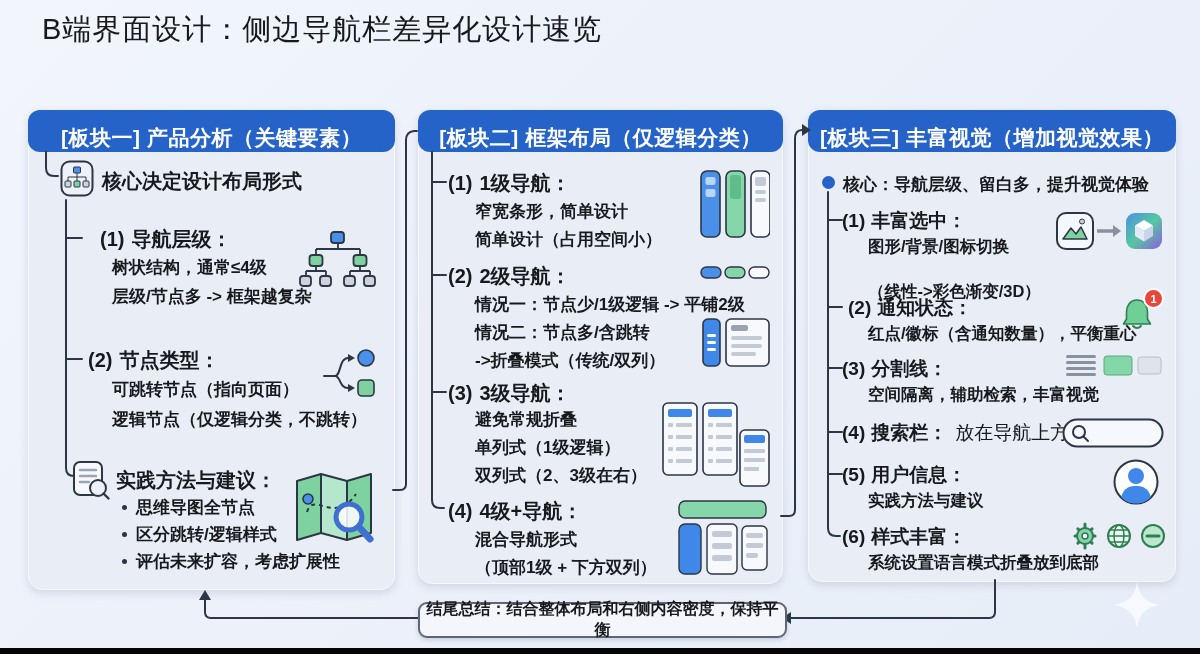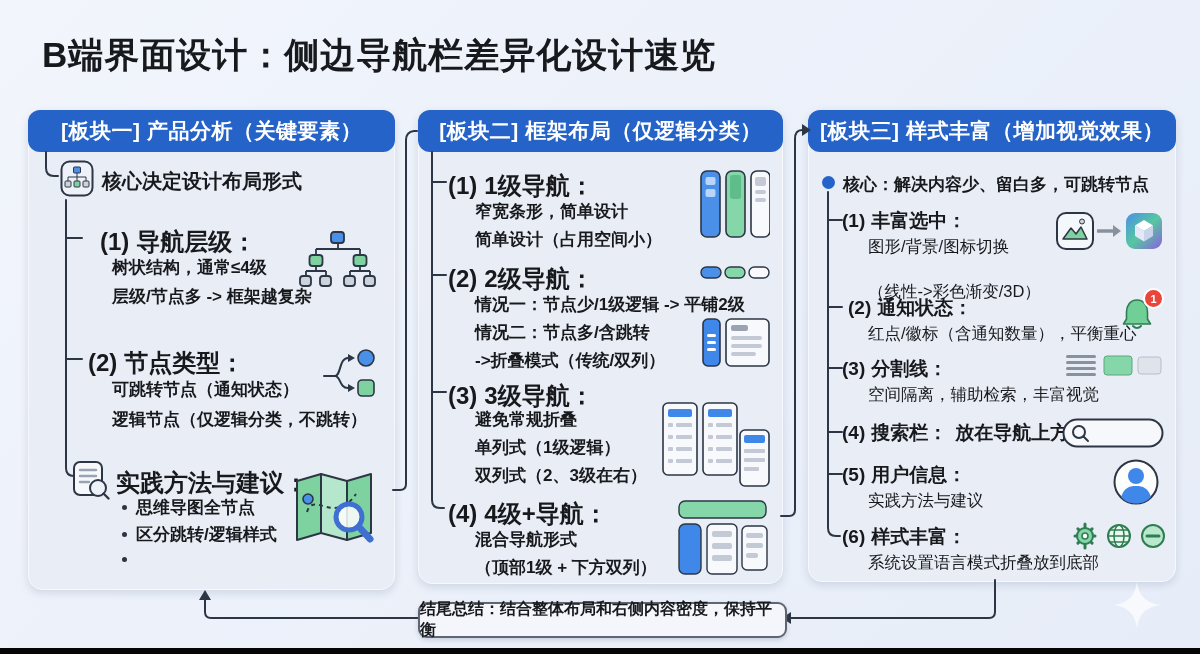--- a/index.html
+++ b/index.html
@@ -2,48 +2,48 @@
 <html><head>
 <meta charset="utf-8">
 <style>
   html,body{margin:0;padding:0;}
   body{
     width:1200px;height:654px;position:relative;overflow:hidden;
     background:linear-gradient(135deg,#f2f5fc 0%,#ecf1fa 45%,#e7edf8 100%);
     font-family:"Liberation Sans","DejaVu Sans",sans-serif;color:#17191c;
   }
   .abs{position:absolute;white-space:nowrap;}
-  .title{left:42px;top:32px;font-size:35px;font-weight:700;letter-spacing:1px;z-index:5;}
+  .title{left:42px;top:10px;font-size:29px;font-weight:400;letter-spacing:1px;z-index:5;}
   .panel{position:absolute;background:#e9edf5;border-radius:14px;z-index:1;
     box-shadow:0 3px 8px rgba(90,105,140,.20);border:1px solid #f6f8fd;}
   .phead{position:absolute;left:-1px;top:-1px;right:-1px;height:42px;background:#2563c8;
     border-radius:12px;color:#fff;font-size:21px;font-weight:700;
-    display:flex;align-items:center;justify-content:center;letter-spacing:.5px;}
-  .h{font-size:24px;font-weight:800;z-index:3;}
+    display:flex;align-items:flex-end;justify-content:center;letter-spacing:.5px;}
+  .h{font-size:20px;font-weight:800;z-index:3;}
   .h .num{margin-right:7px;}
   .sub{font-size:17px;font-weight:650;z-index:3;}
-  .sub3{font-size:16.5px;font-weight:400;z-index:3;text-align:right;}
+  .sub3{font-size:16.5px;font-weight:700;z-index:3;text-align:right;}
   .h3{font-size:19px;font-weight:800;z-index:3;}
   .h3 .num{margin-right:6px;}
-  .inline3{font-weight:700;margin-left:8px;}
+  .inline3{font-weight:400;margin-left:8px;}
   .core1{font-size:20px;font-weight:800;z-index:3;}
   .core3{font-size:17px;font-weight:800;z-index:3;}
   .core3 .rest{font-weight:650;}
   .bullet-dot{display:inline-block;width:5px;height:5px;border-radius:50%;
     background:#2b3442;margin:0 9px 3px 0;}
   .blue-dot{position:absolute;width:13px;height:13px;border-radius:50%;background:#2563c8;z-index:3;}
   .overlay{position:absolute;left:0;top:0;z-index:2;pointer-events:none;}
   .icon{position:absolute;z-index:3;}
   .badge{position:absolute;z-index:4;width:17px;height:17px;border-radius:50%;
     background:#e8453c;border:2px solid #fff;color:#fff;font-size:11px;font-weight:800;
     display:flex;align-items:center;justify-content:center;}
   .footer-box{position:absolute;left:418px;top:602px;width:365px;height:32px;z-index:3;
     background:#f4f6fb;border:2px solid #5f6672;border-radius:9px;
     display:flex;align-items:center;justify-content:center;
-    font-size:16px;font-weight:750;box-shadow:0 2px 4px rgba(90,105,140,.25);}
+    font-size:16px;font-weight:750;box-shadow:0 2px 4px rgba(90,105,140,.25);text-align:center;}
   .bottom-bar{position:absolute;left:0;top:648px;width:1200px;height:6px;background:#050505;z-index:6;}
 </style>
 </head>
 <body>
 
 <div class="abs title">B端界面设计：侧边导航栏差异化设计速览</div>
 
 <section class="panel" style="left:28px;top:110px;width:365px;height:478px">
   <header class="phead">
     <span>[板块一] 产品分析（关键要素）</span>
@@ -51,21 +51,21 @@
 </section>
 
 <section class="panel" style="left:418px;top:110px;width:363px;height:472px">
   <header class="phead">
     <span>[板块二] 框架布局（仅逻辑分类）</span>
   </header>
 </section>
 
 <section class="panel" style="left:808px;top:110px;width:366px;height:470px">
   <header class="phead">
-    <span>[板块三] 样式丰富（增加视觉效果）</span>
+    <span>[板块三] 丰富视觉（增加视觉效果）</span>
   </header>
 </section>
 
 <svg class="overlay" width="1200" height="654" viewBox="0 0 1200 654">
   <g stroke="#2c3644" stroke-width="2" fill="none" stroke-linecap="round">
 
     <path d="M46,152 V168 Q46,176 54,176 H58"></path>
     <path d="M66,200 V468 Q66,476 74,476 H78"></path>
     <path d="M66,238 H82"></path>
     <path d="M66,359 H82"></path>
@@ -124,21 +124,21 @@
   <rect x="55.5" y="25" width="13" height="11" rx="3" fill="#7ed2a0" stroke="#2c3644" stroke-width="1.8"></rect>
   <rect x="2" y="46" width="11" height="10" rx="3" fill="#cdd3dd" stroke="#2c3644" stroke-width="1.8"></rect>
   <rect x="22" y="46" width="11" height="10" rx="3" fill="#cdd3dd" stroke="#2c3644" stroke-width="1.8"></rect>
   <rect x="46" y="46" width="11" height="10" rx="3" fill="#cdd3dd" stroke="#2c3644" stroke-width="1.8"></rect>
   <rect x="66" y="46" width="11" height="10" rx="3" fill="#cdd3dd" stroke="#2c3644" stroke-width="1.8"></rect>
 </svg>
 
 <div class="abs h" style="left:88px;top:347px">
   <span class="num">(2)</span><span>节点类型：</span>
 </div>
-<div class="abs sub" style="left:112px;top:378px">可跳转节点（通知状态）</div>
+<div class="abs sub" style="left:112px;top:378px">可跳转节点（指向页面）</div>
 <div class="abs sub" style="left:112px;top:408px">逻辑节点（仅逻辑分类，不跳转）</div>
 
 <svg class="icon" style="left:322px;top:346px" width="54" height="56" viewBox="0 0 54 56">
   <g stroke="#2c3644" stroke-width="2" fill="none" stroke-linecap="round">
     <path d="M2,30 H13"></path>
     <path d="M13,30 C19,30 17,12 26,12"></path>
     <path d="M13,30 C19,30 17,42 26,42"></path>
   </g>
   <polygon points="26,8 33,12 26,16" fill="#2c3644"></polygon>
   <polygon points="26,38 33,42 26,46" fill="#2c3644"></polygon>
@@ -148,21 +148,21 @@
 
 <svg class="icon" style="left:72px;top:460px" width="38" height="41" viewBox="0 0 38 41">
   <rect x="2" y="2" width="28" height="33" rx="6" fill="#f6f8fc" stroke="#2c3644" stroke-width="2"></rect>
   <path d="M8,10 H24 M8,16 H24 M8,22 H17" stroke="#9aa3b2" stroke-width="2.4" stroke-linecap="round"></path>
   <circle cx="26" cy="28" r="8" fill="#eef2f8" stroke="#2c3644" stroke-width="2"></circle>
   <path d="M31.5,33.5 L36.5,38.5" stroke="#2c3644" stroke-width="2.4" stroke-linecap="round"></path>
 </svg>
 <div class="abs h" style="left:116px;top:467px">实践方法与建议：</div>
 <div class="abs sub" style="left:122px;top:496px"><span class="bullet-dot"></span><span>思维导图全节点</span></div>
 <div class="abs sub" style="left:122px;top:523px"><span class="bullet-dot"></span><span>区分跳转/逻辑样式</span></div>
-<div class="abs sub" style="left:122px;top:550px"><span class="bullet-dot"></span></div>
+<div class="abs sub" style="left:122px;top:550px"><span class="bullet-dot"></span><span>评估未来扩容，考虑扩展性</span></div>
 
 <svg class="icon" style="left:292px;top:470px" width="84" height="80" viewBox="0 0 84 80">
   <g stroke="#2c3644" stroke-width="2" stroke-linejoin="round">
     <polygon points="5,11 29,4 29,63 5,70" fill="#7ed2a0"></polygon>
     <polygon points="29,4 55,11 55,70 29,63" fill="#b4e7cc"></polygon>
     <polygon points="55,11 79,4 79,63 55,70" fill="#7ed2a0"></polygon>
   </g>
   <path d="M15,42 C22,20 42,56 64,24" stroke="#2c3644" stroke-width="2" fill="none" stroke-dasharray="4 4"></path>
   <circle cx="16" cy="29" r="5" fill="#4a8fe8" stroke="#2c3644" stroke-width="1.6"></circle>
   <circle cx="57" cy="47" r="13" fill="rgba(255,255,255,.85)" stroke="#3e6fd1" stroke-width="5"></circle>
@@ -267,21 +267,21 @@
   <rect x="34" y="43" width="20" height="6" rx="2" fill="#c3cad6"></rect>
   <rect x="34" y="55" width="20" height="6" rx="2" fill="#c3cad6"></rect>
   <rect x="64" y="26" width="25" height="44" rx="5" fill="#f7f9fc" stroke="#2c3644" stroke-width="1.4"></rect>
   <rect x="68" y="33" width="17" height="5" rx="2" fill="#c3cad6"></rect>
   <rect x="68" y="43" width="17" height="5" rx="2" fill="#c3cad6"></rect>
   <rect x="68" y="53" width="12" height="5" rx="2" fill="#c3cad6"></rect>
 </svg>
 
 <div class="blue-dot" style="left:822px;top:176px"></div>
 <div class="abs core3" style="left:843px;top:173px">
-  <span>核心：</span><span class="rest">解决内容少、留白多，可跳转节点</span>
+  <span>核心：</span><span class="rest">导航层级、留白多，提升视觉体验</span>
 </div>
 
 <div class="abs h3" style="left:842px;top:208px">
   <span class="num">(1)</span><span>丰富选中：</span>
 </div>
 <div class="abs sub3" style="left:868px;top:236px">图形/背景/图标切换</div>
 <div class="abs sub3" style="left:868px;top:281px">（线性-&gt;彩色渐变/3D）</div>
 
 <svg class="icon" style="left:1055px;top:211px" width="40" height="40" viewBox="0 0 40 40">
   <rect x="2" y="2" width="36" height="36" rx="9" fill="#f4f7fb" stroke="#2c3644" stroke-width="2"></rect>

